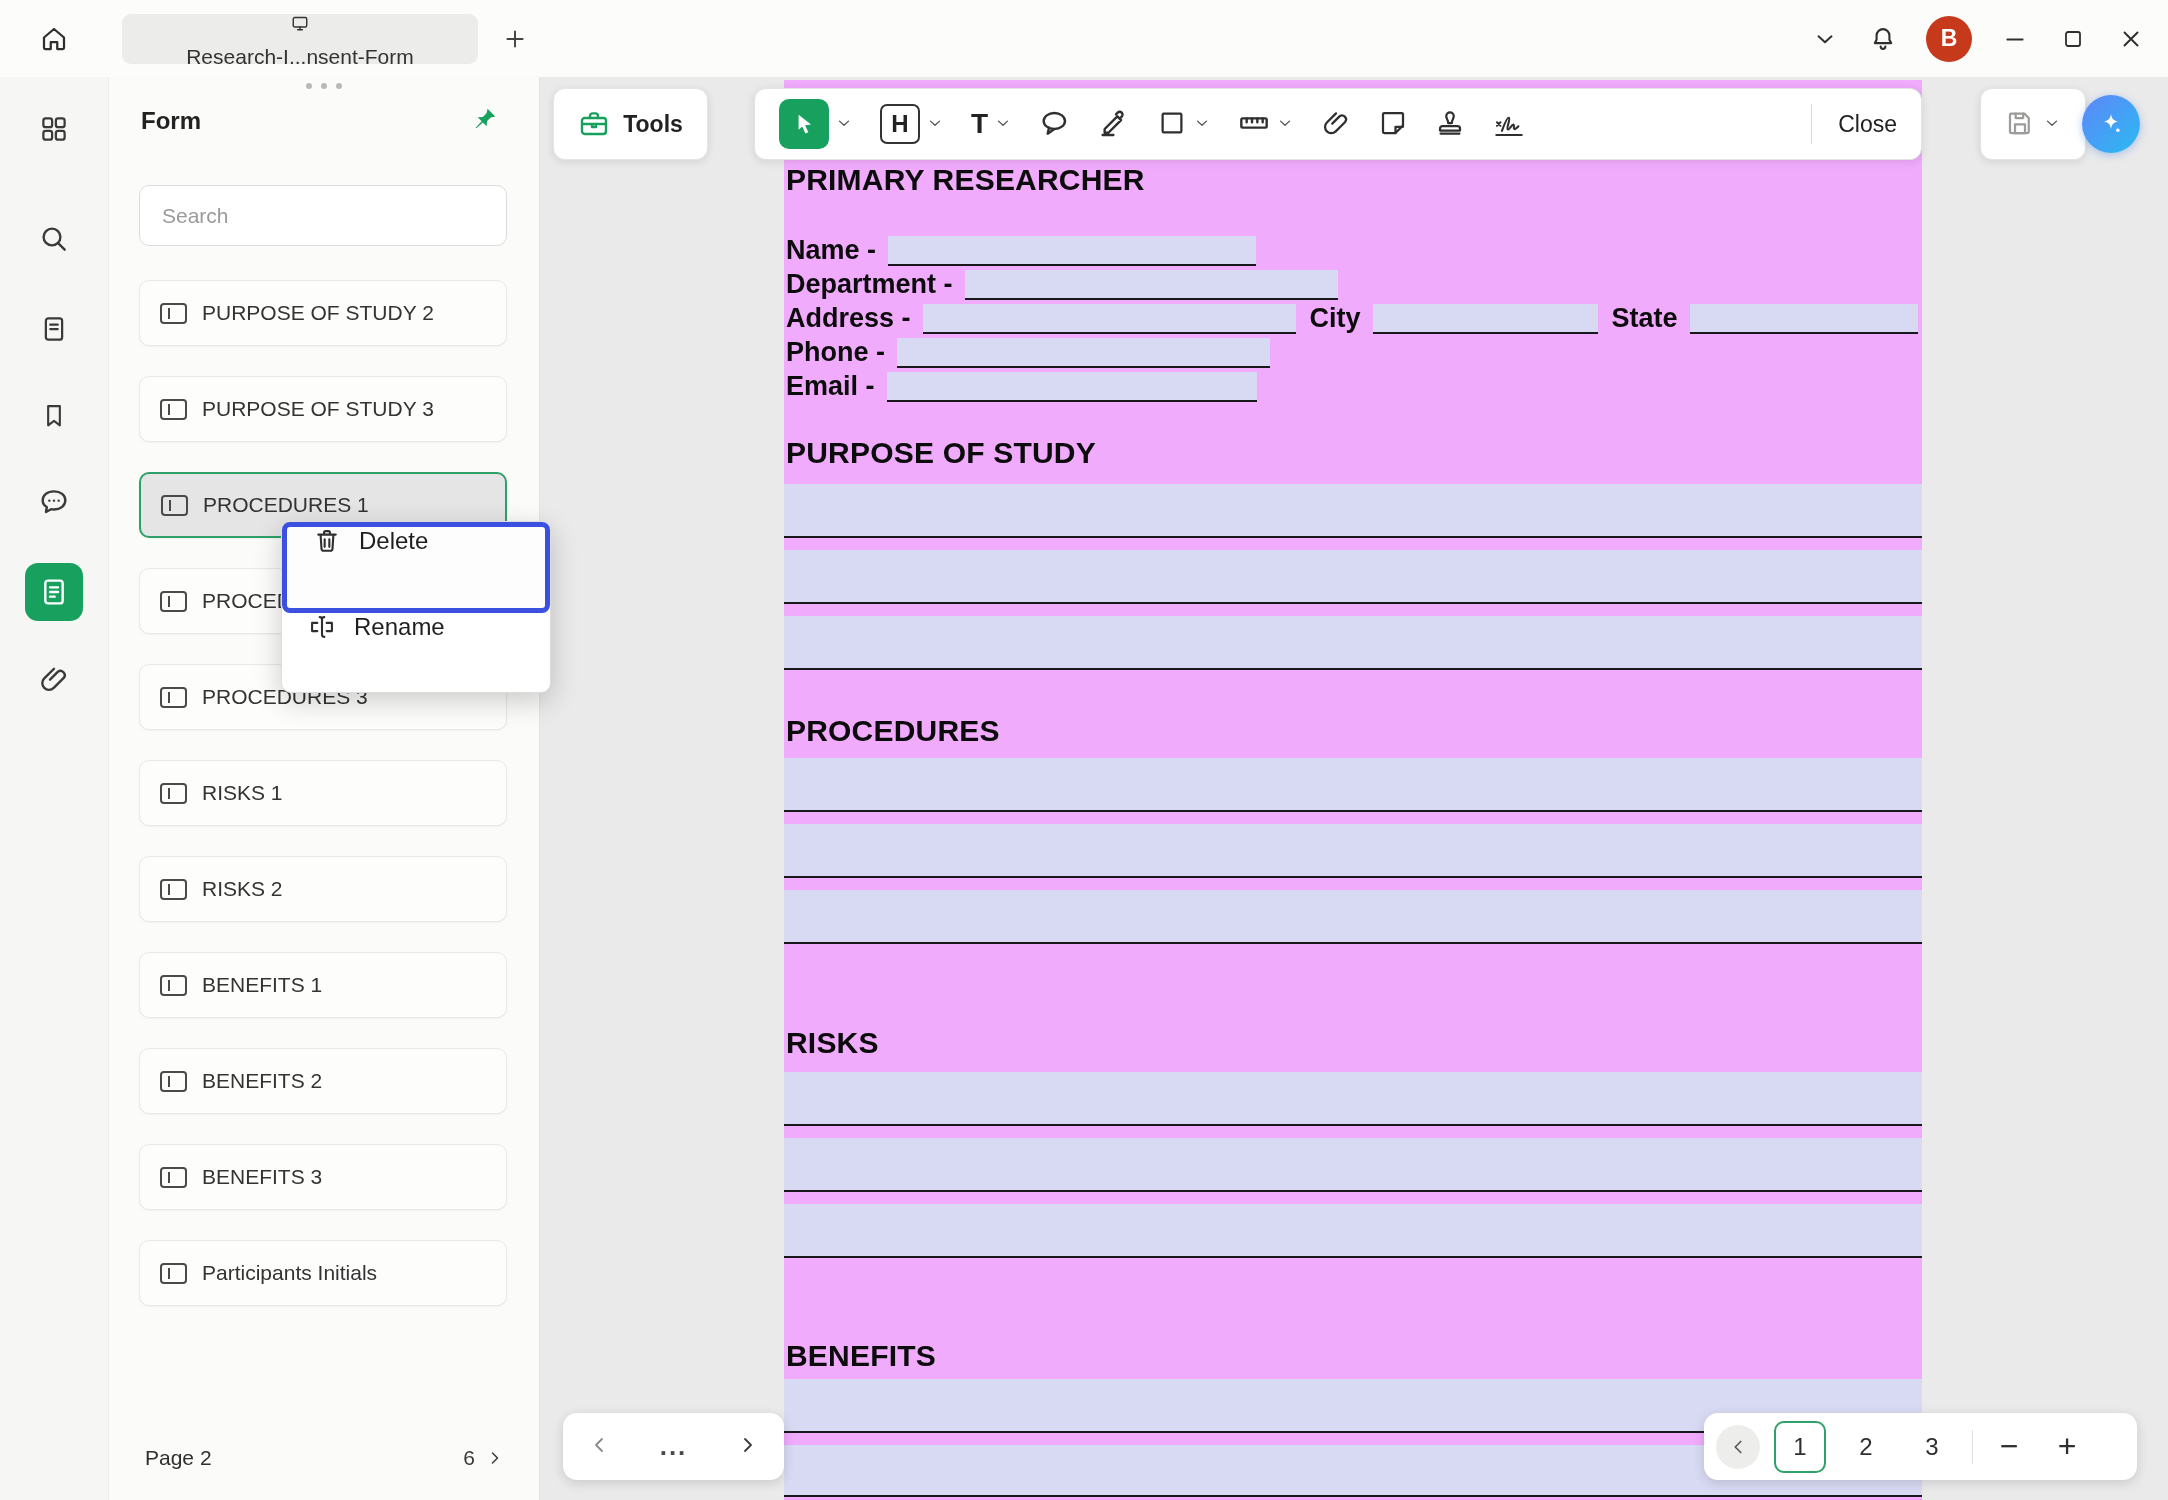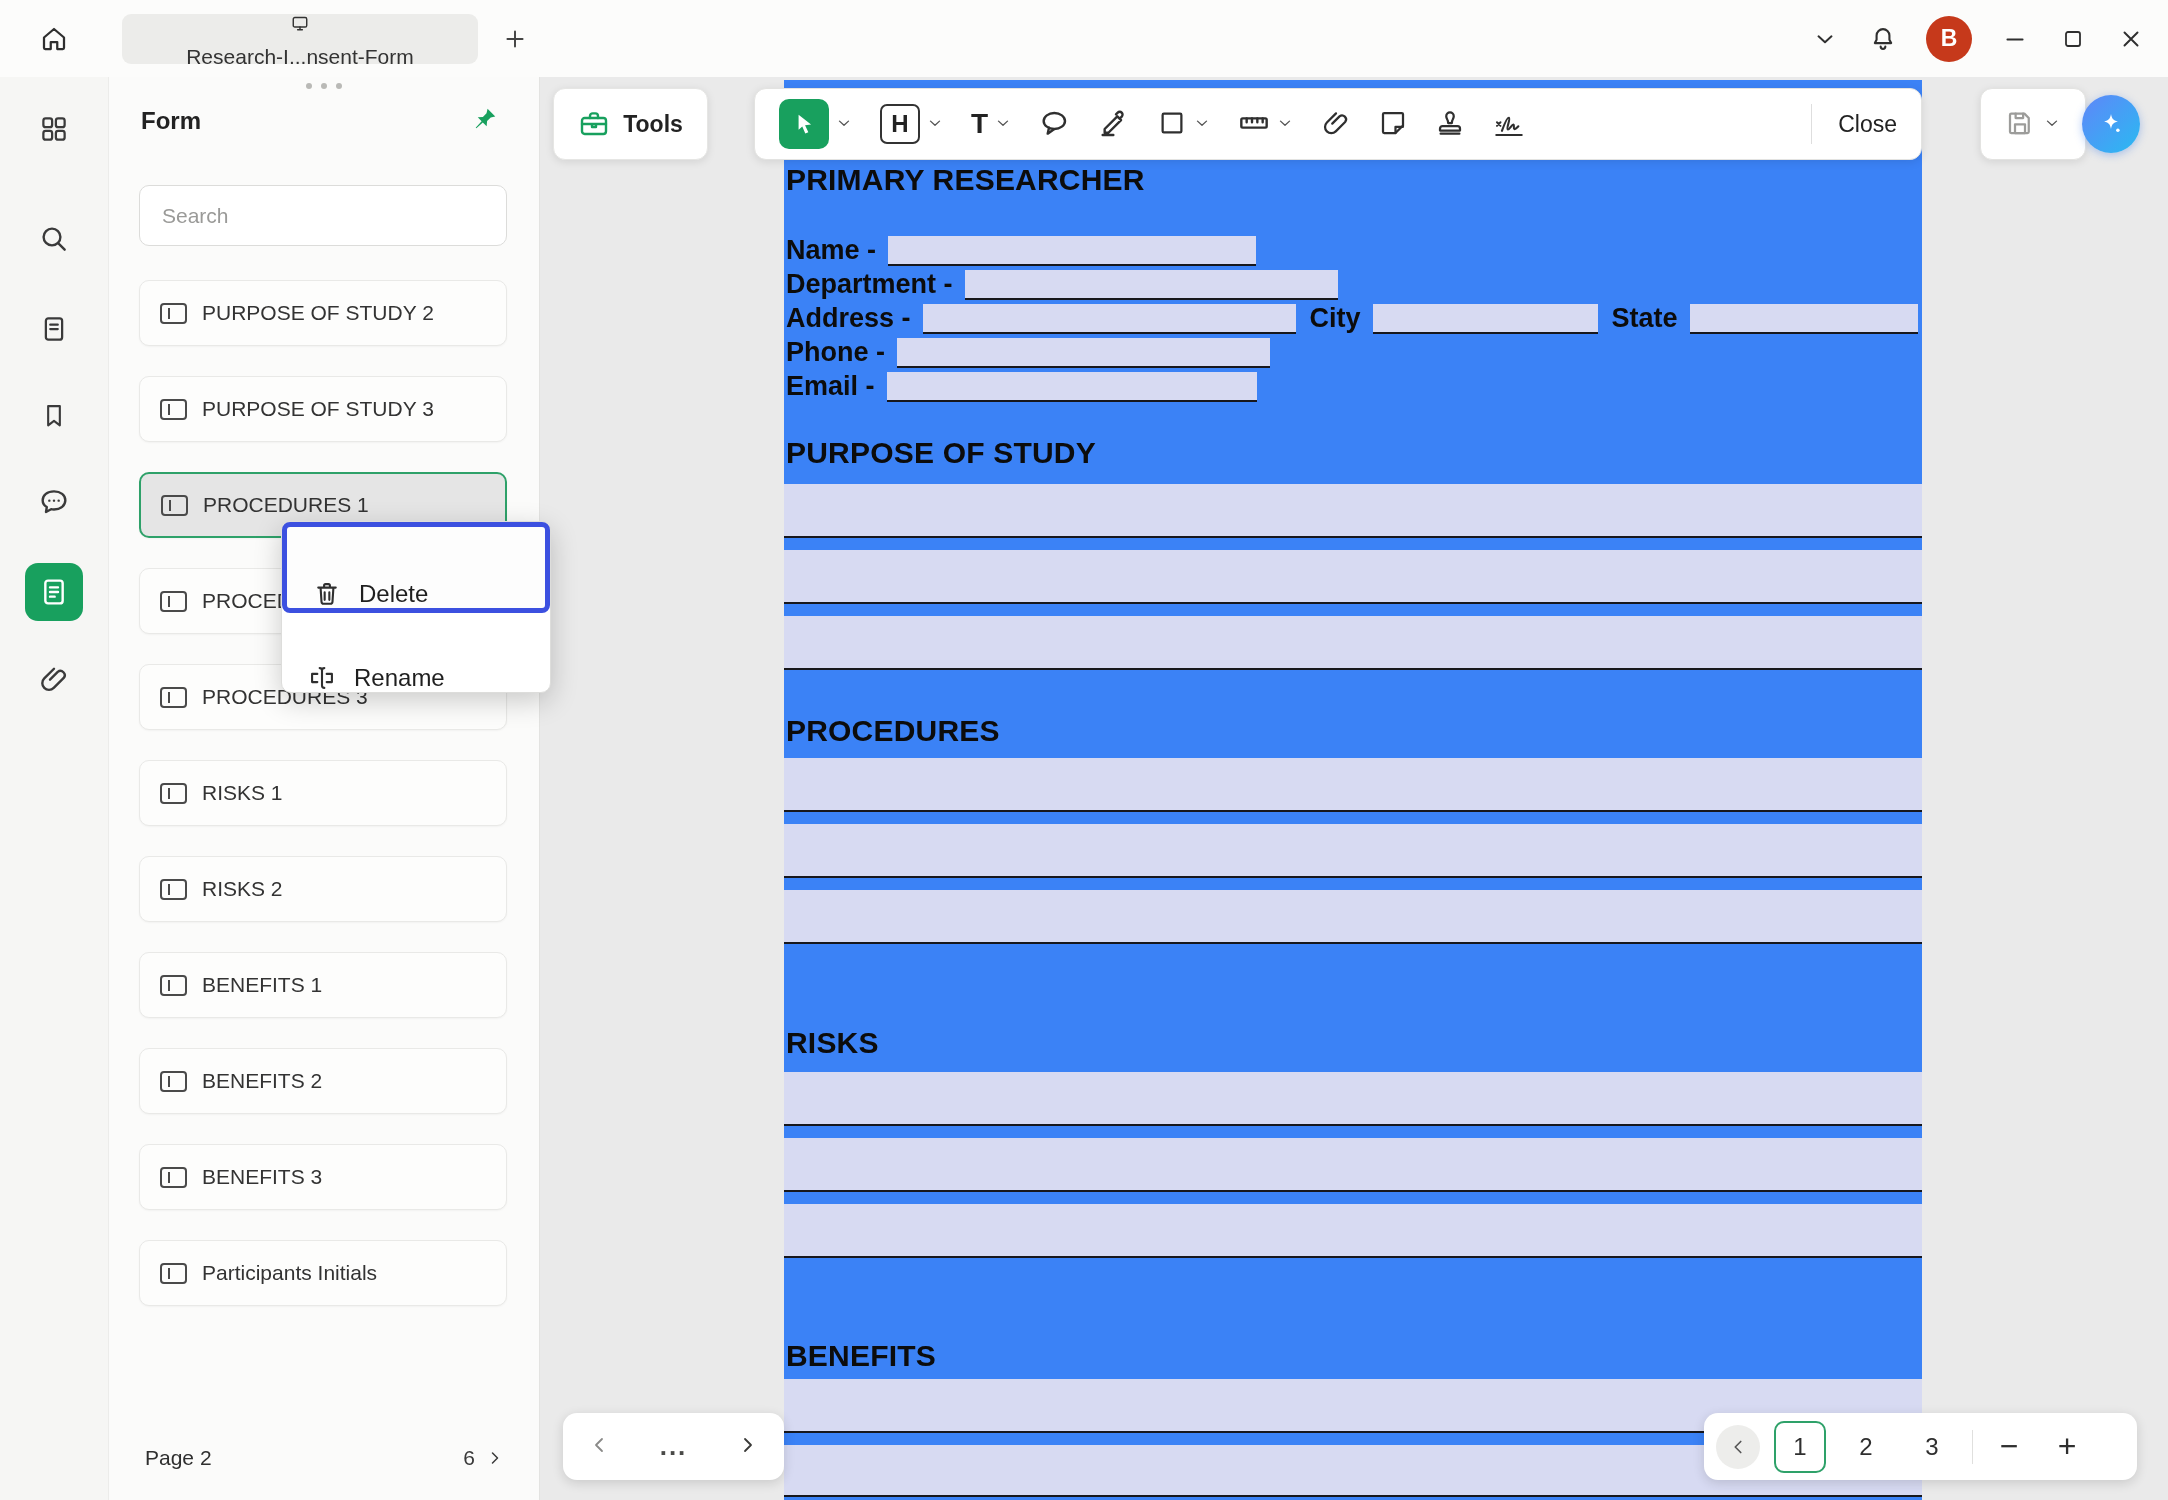--- a/index.html
+++ b/index.html
@@ -38,21 +38,21 @@
   .list { position:absolute; top:203px; left:30px; width:368px; display:flex; flex-direction:column; gap:30px; }
   .item { height:66px; background:#fdfdfc; border:1px solid #e9e9e7; border-radius:10px; display:flex; align-items:center; padding:0 20px; gap:15px; font-size:21px; color:#333; box-shadow:0 1px 2px rgba(0,0,0,.04); }
   .item.selected { background:#e5e5e5; border:2px solid #2ea169; }
   .field-ic { flex:0 0 auto; width:27px; height:21px; border:2px solid #4a4a4a; border-radius:4px; position:relative; }
   .field-ic::after { content:""; position:absolute; left:6px; top:3px; width:2px; height:11px; background:#4a4a4a; }
   .item-label { white-space:nowrap; overflow:hidden; }
   .panel-foot { position:absolute; bottom:0; left:0; width:100%; height:84px; display:flex; align-items:center; justify-content:space-between; padding:0 34px 0 36px; font-size:21px; color:#2f2f2f; }
   .foot-right { display:flex; align-items:center; gap:10px; color:#3a3a3a; }
 
   
-  .page { position:absolute; top:80px; left:784px; width:1138px; height:1420px; background:#3b82f6; z-index:1; overflow:hidden; }
+  .page { position:absolute; top:80px; left:784px; width:1138px; height:1420px; background:#f0abfc; z-index:1; overflow:hidden; }
   .doc-h { position:absolute; left:2px; font-size:30px; font-weight:700; color:#0c0c0c; letter-spacing:.2px; }
   .rrows { position:absolute; left:2px; top:152px; }
   .rrow { display:flex; align-items:flex-end; height:34px; }
   .lbl { font-size:27px; font-weight:700; color:#0c0c0c; line-height:32px; white-space:nowrap; }
   .fbar { height:30px; background:#d7daf2; border-bottom:2px solid #17171c; margin-left:12px; }
   .midlbl { margin-left:14px; }
   .bars { position:absolute; left:0; width:1138px; }
   .fieldbar { width:100%; height:54px; background:#d7daf2; border-bottom:2px solid #17171c; margin-bottom:12px; }
   .fieldbar.short { height:52px; margin-bottom:0; }
 
@@ -77,21 +77,21 @@
   .pager-right { position:absolute; top:1413px; left:1704px; width:433px; height:67px; background:#fff; border-radius:14px; box-shadow:0 3px 12px rgba(0,0,0,.14); display:flex; align-items:center; padding:0 12px; gap:14px; z-index:6; color:#2f2f2f; }
   .circ-btn { width:44px; height:44px; border-radius:50%; background:#ededeb; display:flex; align-items:center; justify-content:center; color:#555; }
   .pg-btn { width:52px; height:52px; border-radius:10px; display:flex; align-items:center; justify-content:center; font-size:24px; color:#2f2f2f; }
   .pg-btn.active { border:2px solid #2ea169; background:#fff; }
   .pg-div { width:1px; height:34px; background:#e0e0de; }
   .zoom-btn { width:44px; height:44px; display:flex; align-items:center; justify-content:center; font-size:32px; color:#2f2f2f; }
   .corner-draw { position:absolute; left:30px; top:1418px; color:#2b2b2b; z-index:6; }
 
   
   .ctx-menu { position:absolute; top:521px; left:281px; width:270px; background:#fff; border:1px solid #dddddb; border-radius:10px; box-shadow:0 8px 28px rgba(0,0,0,.20); z-index:20; overflow:visible; }
-  .ctx-item { height:79px; display:flex; align-items:flex-end; gap:18px; padding:0 26px; font-size:24px; color:#1f1f1f; }
+  .ctx-item { height:79px; display:flex; align-items:flex-start; gap:18px; padding:0 26px; font-size:24px; color:#1f1f1f; }
   .ctx-item.hl { height:91px; border:5px solid #3c50e0; border-radius:8px; background:#fdfdfd; }
   .ctx-item svg { color:#2f2f2f; flex:0 0 auto; }
 </style>
 </head>
 <body>
 
 <div class="app">
 
   <header class="titlebar">
     <button class="home-btn">

